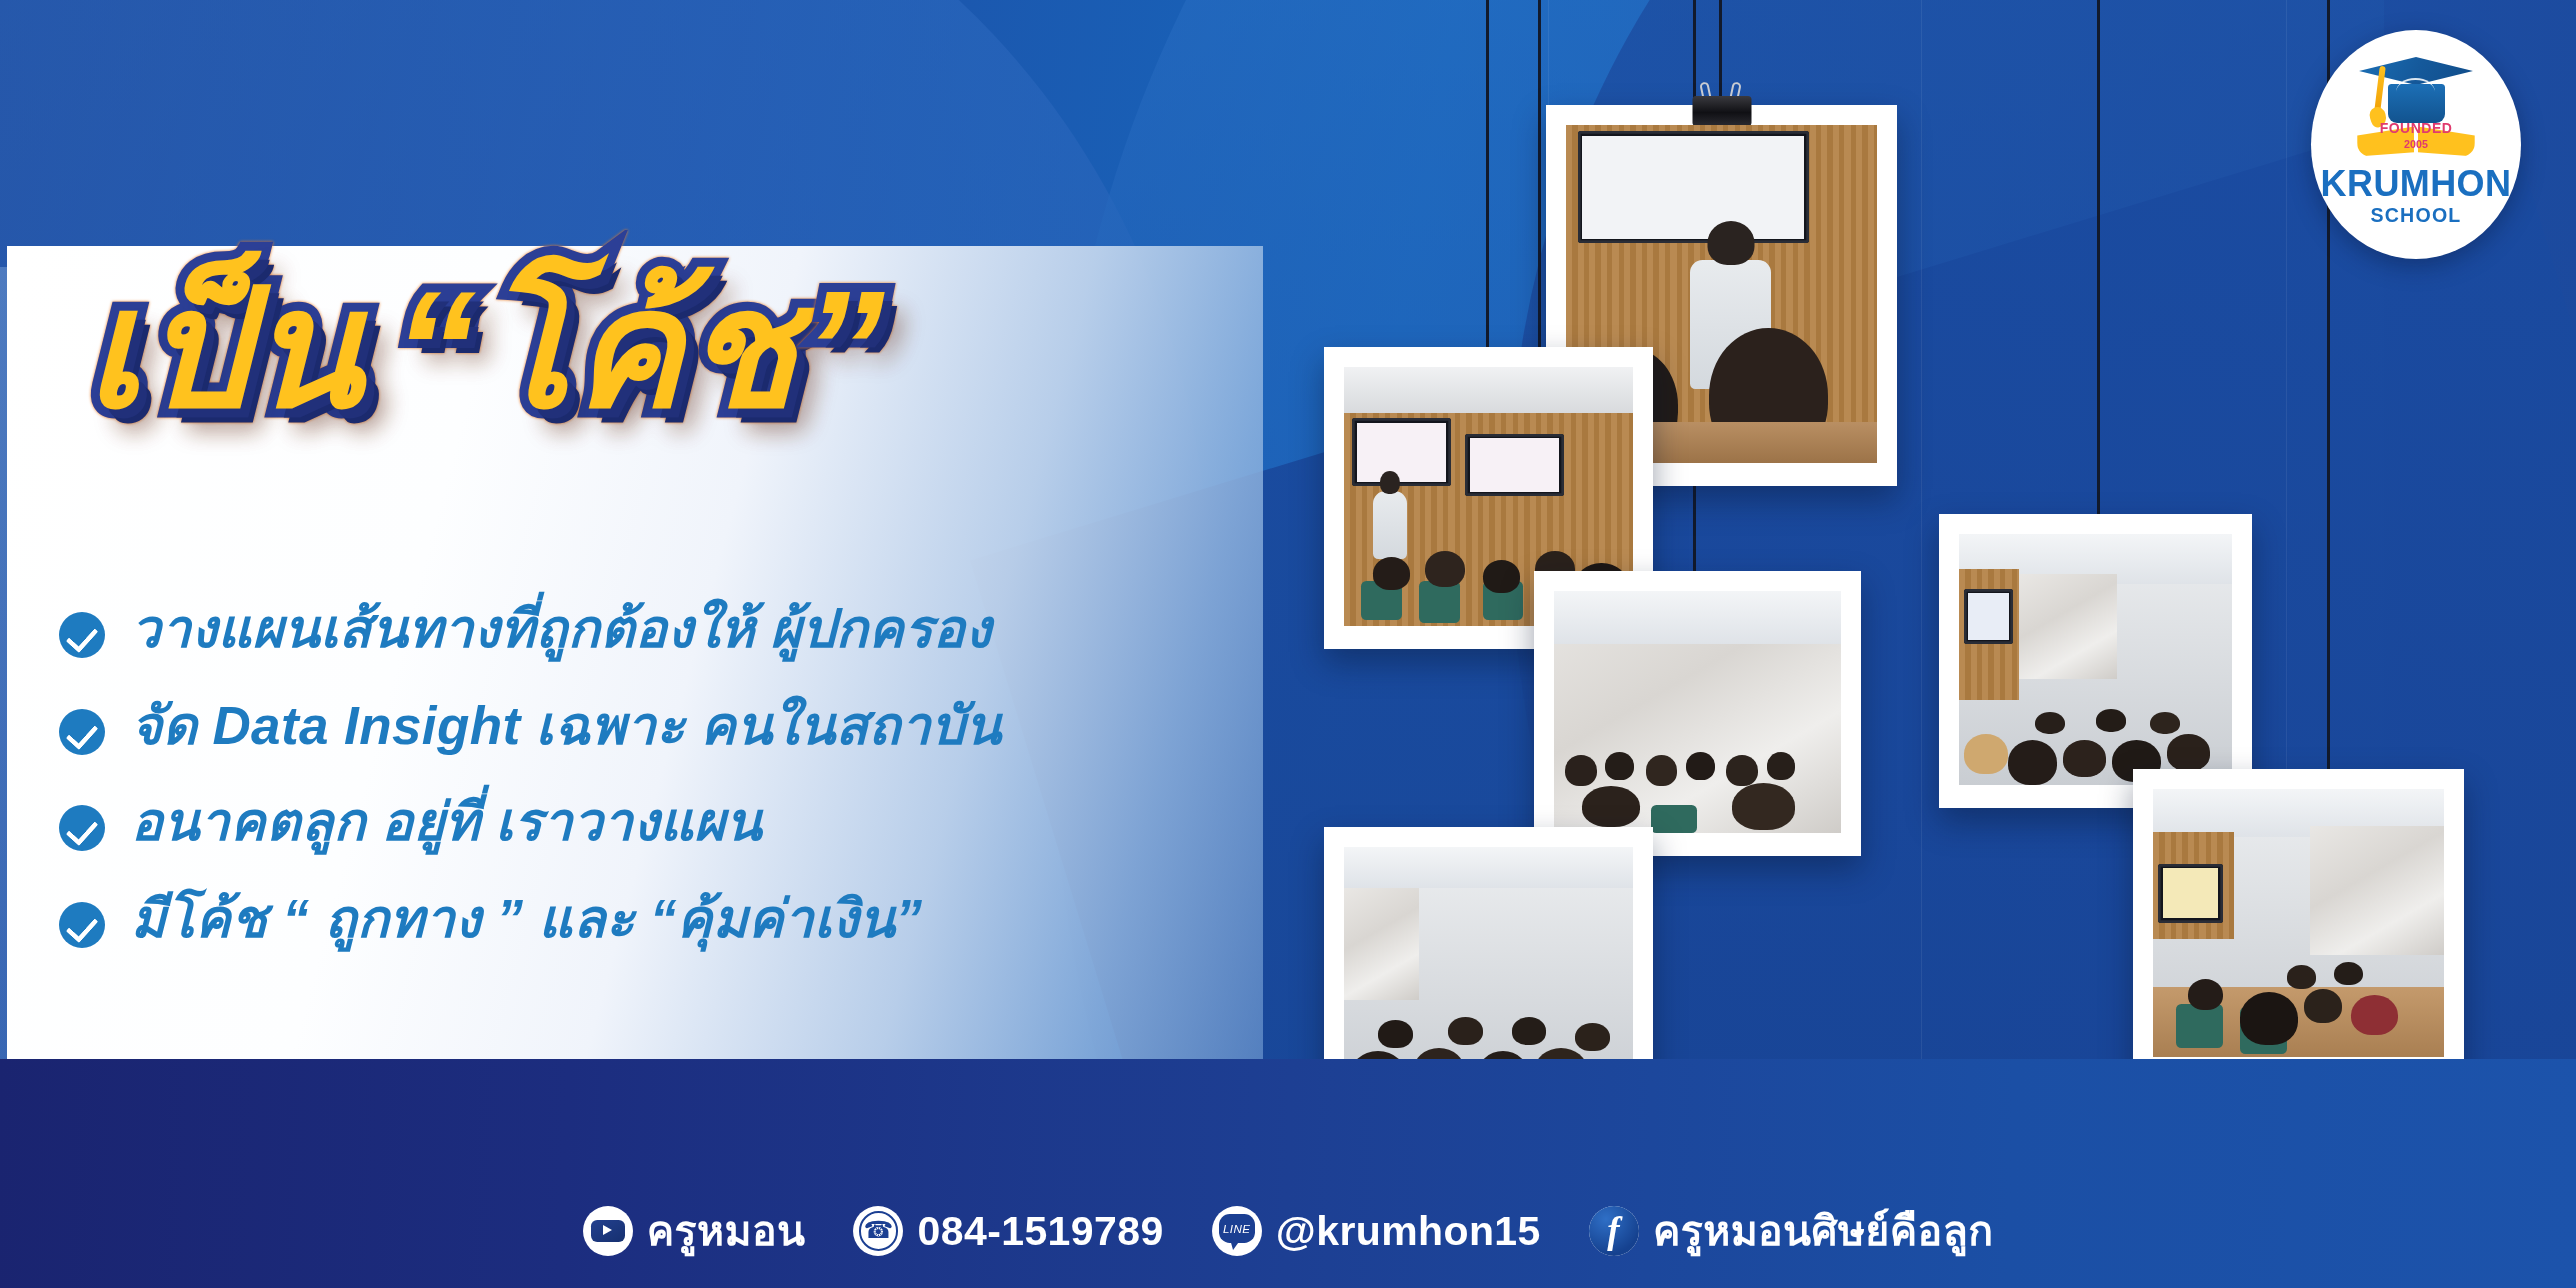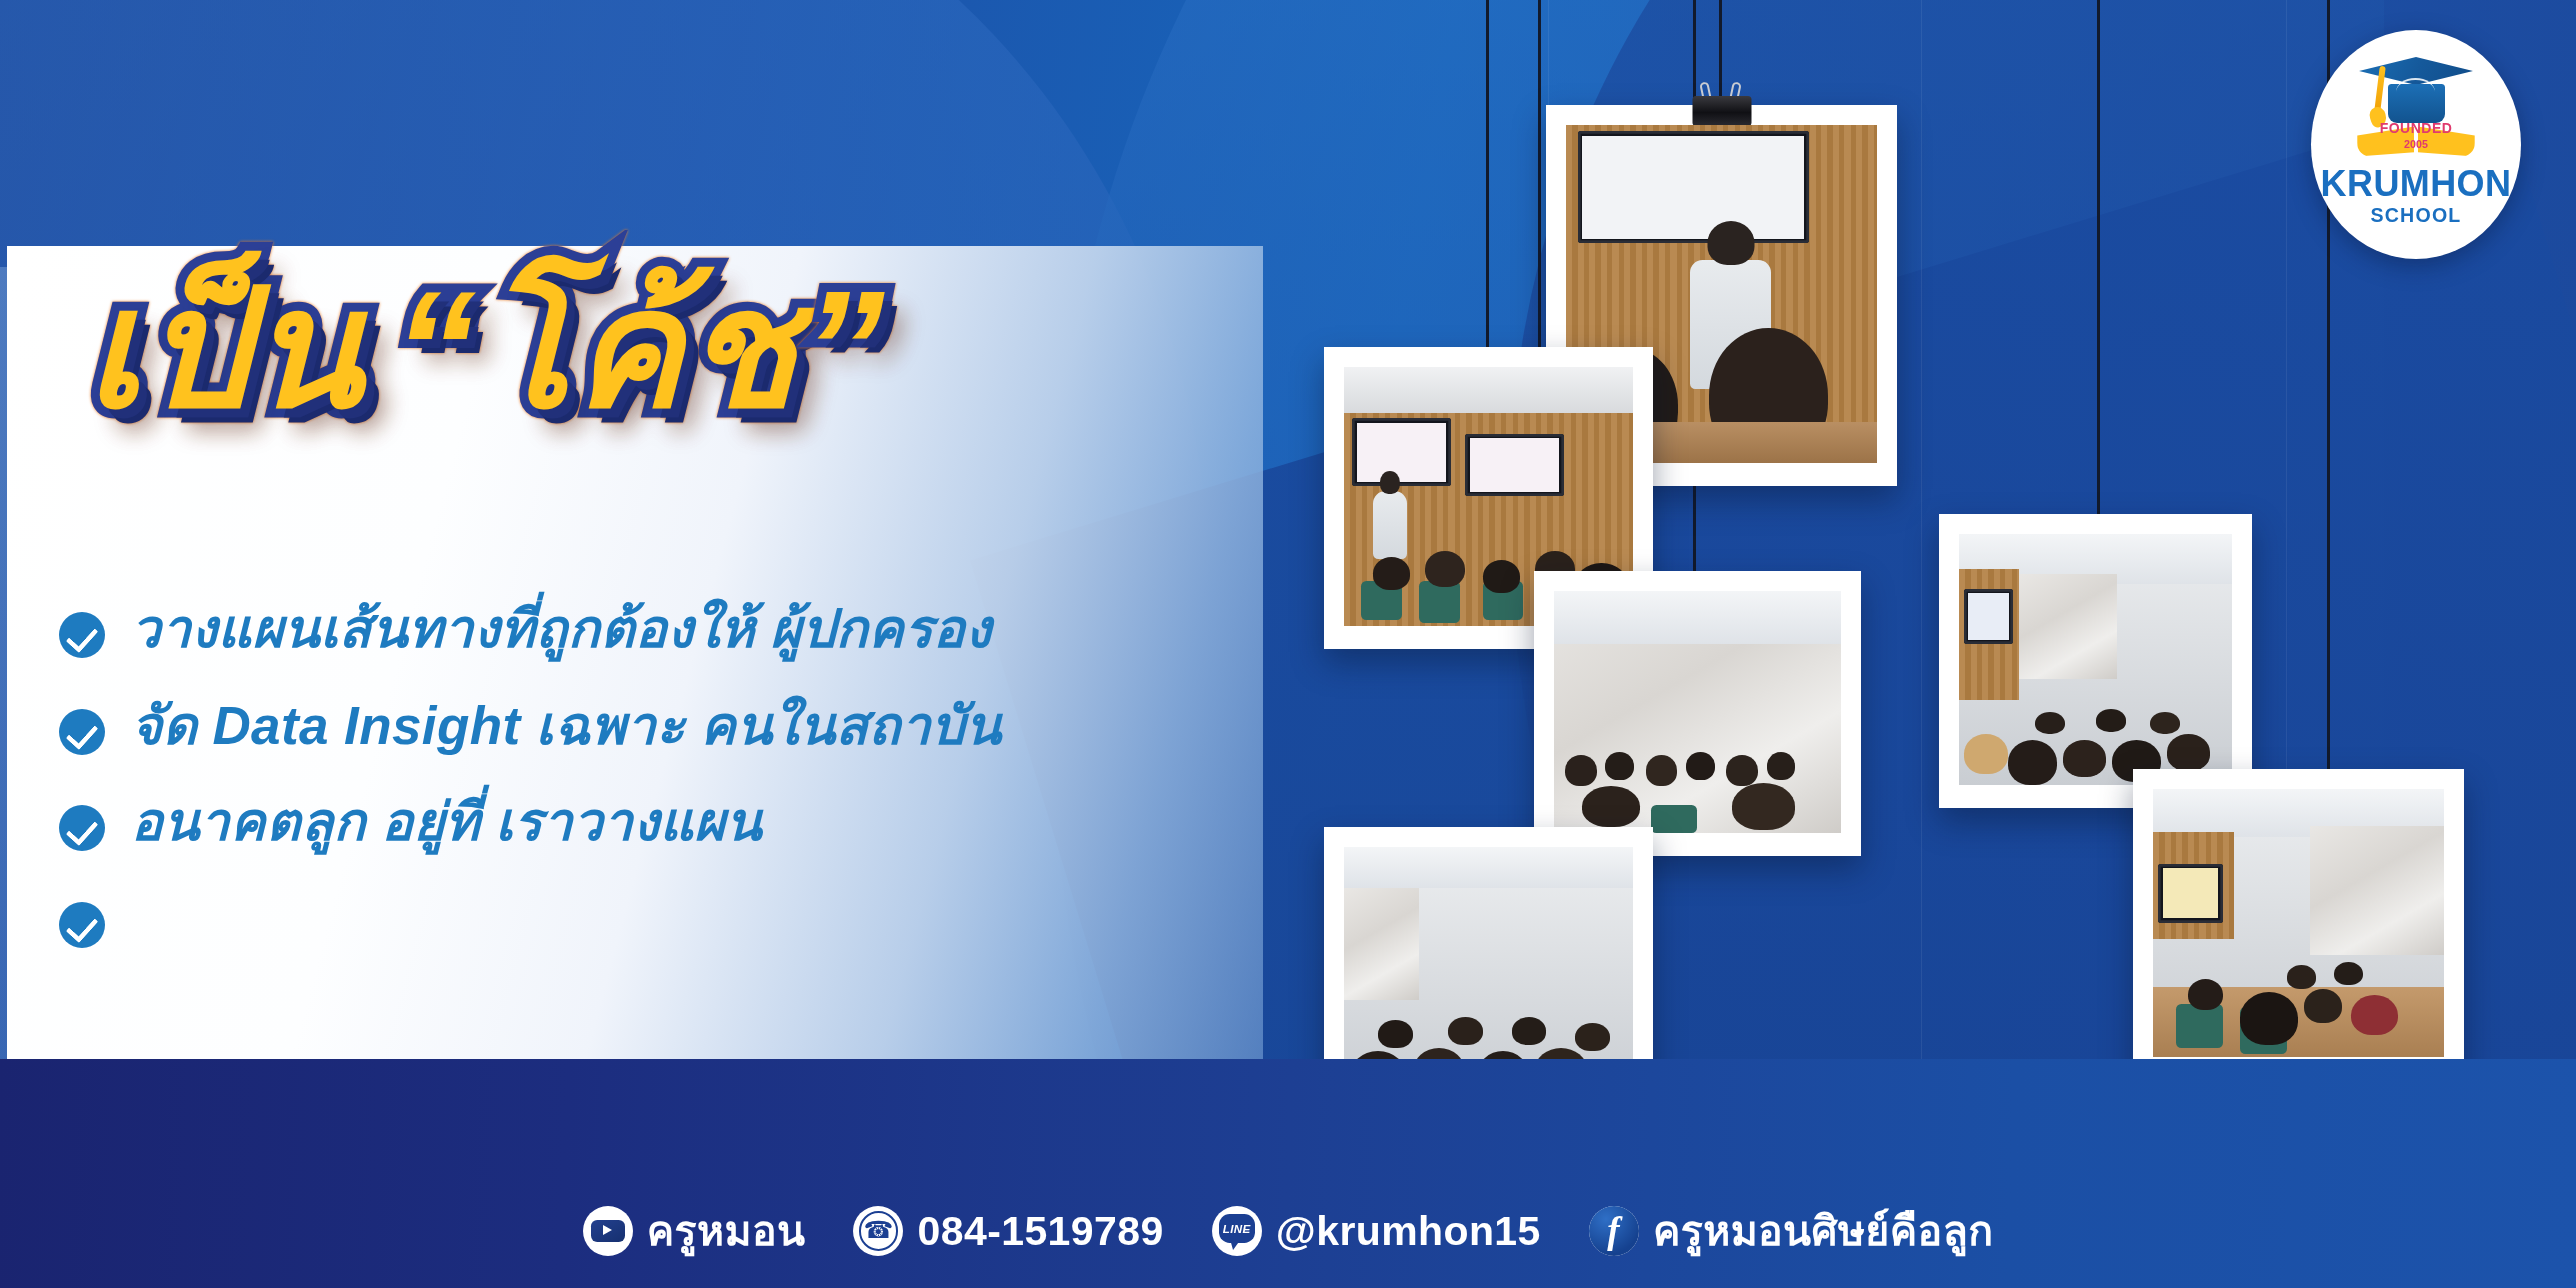--- a/index.html
+++ b/index.html
@@ -152,21 +152,21 @@
   
   .ico-ph{position:absolute;inset:5.3px;border-radius:50%;border:2.7px solid #1b3f92;}
   .ico-ph::after{content:"\260E";position:absolute;left:50%;top:50%;transform:translate(-50%,-54%);
     font-size:24px;color:#1b3f92;}
   
   .ico-ln{position:absolute;left:7.1px;top:8px;width:36px;height:29px;border-radius:10.7px;
     background:#1b3f92;}
   .ico-ln::after{content:"";position:absolute;left:11.6px;bottom:-7.1px;width:9.8px;height:9.8px;
     background:#1b3f92;clip-path:polygon(0 0,100% 0,28% 100%);}
   .ico-ln .t{position:absolute;inset:0;display:flex;align-items:center;justify-content:center;
-    color:#fff;font-size:11.6px;font-weight:bold;letter-spacing:0.4px;}
+    color:#fff;font-size:11.6px;font-weight:normal;letter-spacing:0.4px;}
   
   .ico-fb{position:absolute;inset:0;border-radius:50%;
     background:radial-gradient(circle at 34% 26%,#2f6fc6,#15418f 72%);}
   .ico-fb::after{content:"f";position:absolute;left:50%;top:48%;transform:translate(-52%,-50%);
     font-family:"Liberation Serif",serif;font-weight:bold;font-size:37px;color:#fff;}
 </style>
 </head>
 <body>
 
 <div class="stage">
@@ -199,20 +199,21 @@
     <div class="brow">
       <span class="chk"></span>
       <span class="btext">จัด Data Insight เฉพาะ คนในสถาบัน</span>
     </div>
     <div class="brow">
       <span class="chk"></span>
       <span class="btext">อนาคตลูก อยู่ที่ เราวางแผน</span>
     </div>
     <div class="brow">
       <span class="chk"></span>
+      <span class="btext">มีโค้ช “ ถูกทาง ” และ “คุ้มค่าเงิน”</span>
     </div>
   </div>
 
   <div class="strings">
     <div class="wire" style="left:1719px;height:130px;"></div>
     <div class="wire" style="left:1486px;height:363px;"></div>
     <div class="wire" style="left:1693px;height:829px;"></div>
     <div class="wire" style="left:2097px;height:528px;"></div>
     <div class="wire" style="left:2327px;height:783px;"></div>
     <div class="wire" style="left:1538px;height:598px;"></div>

